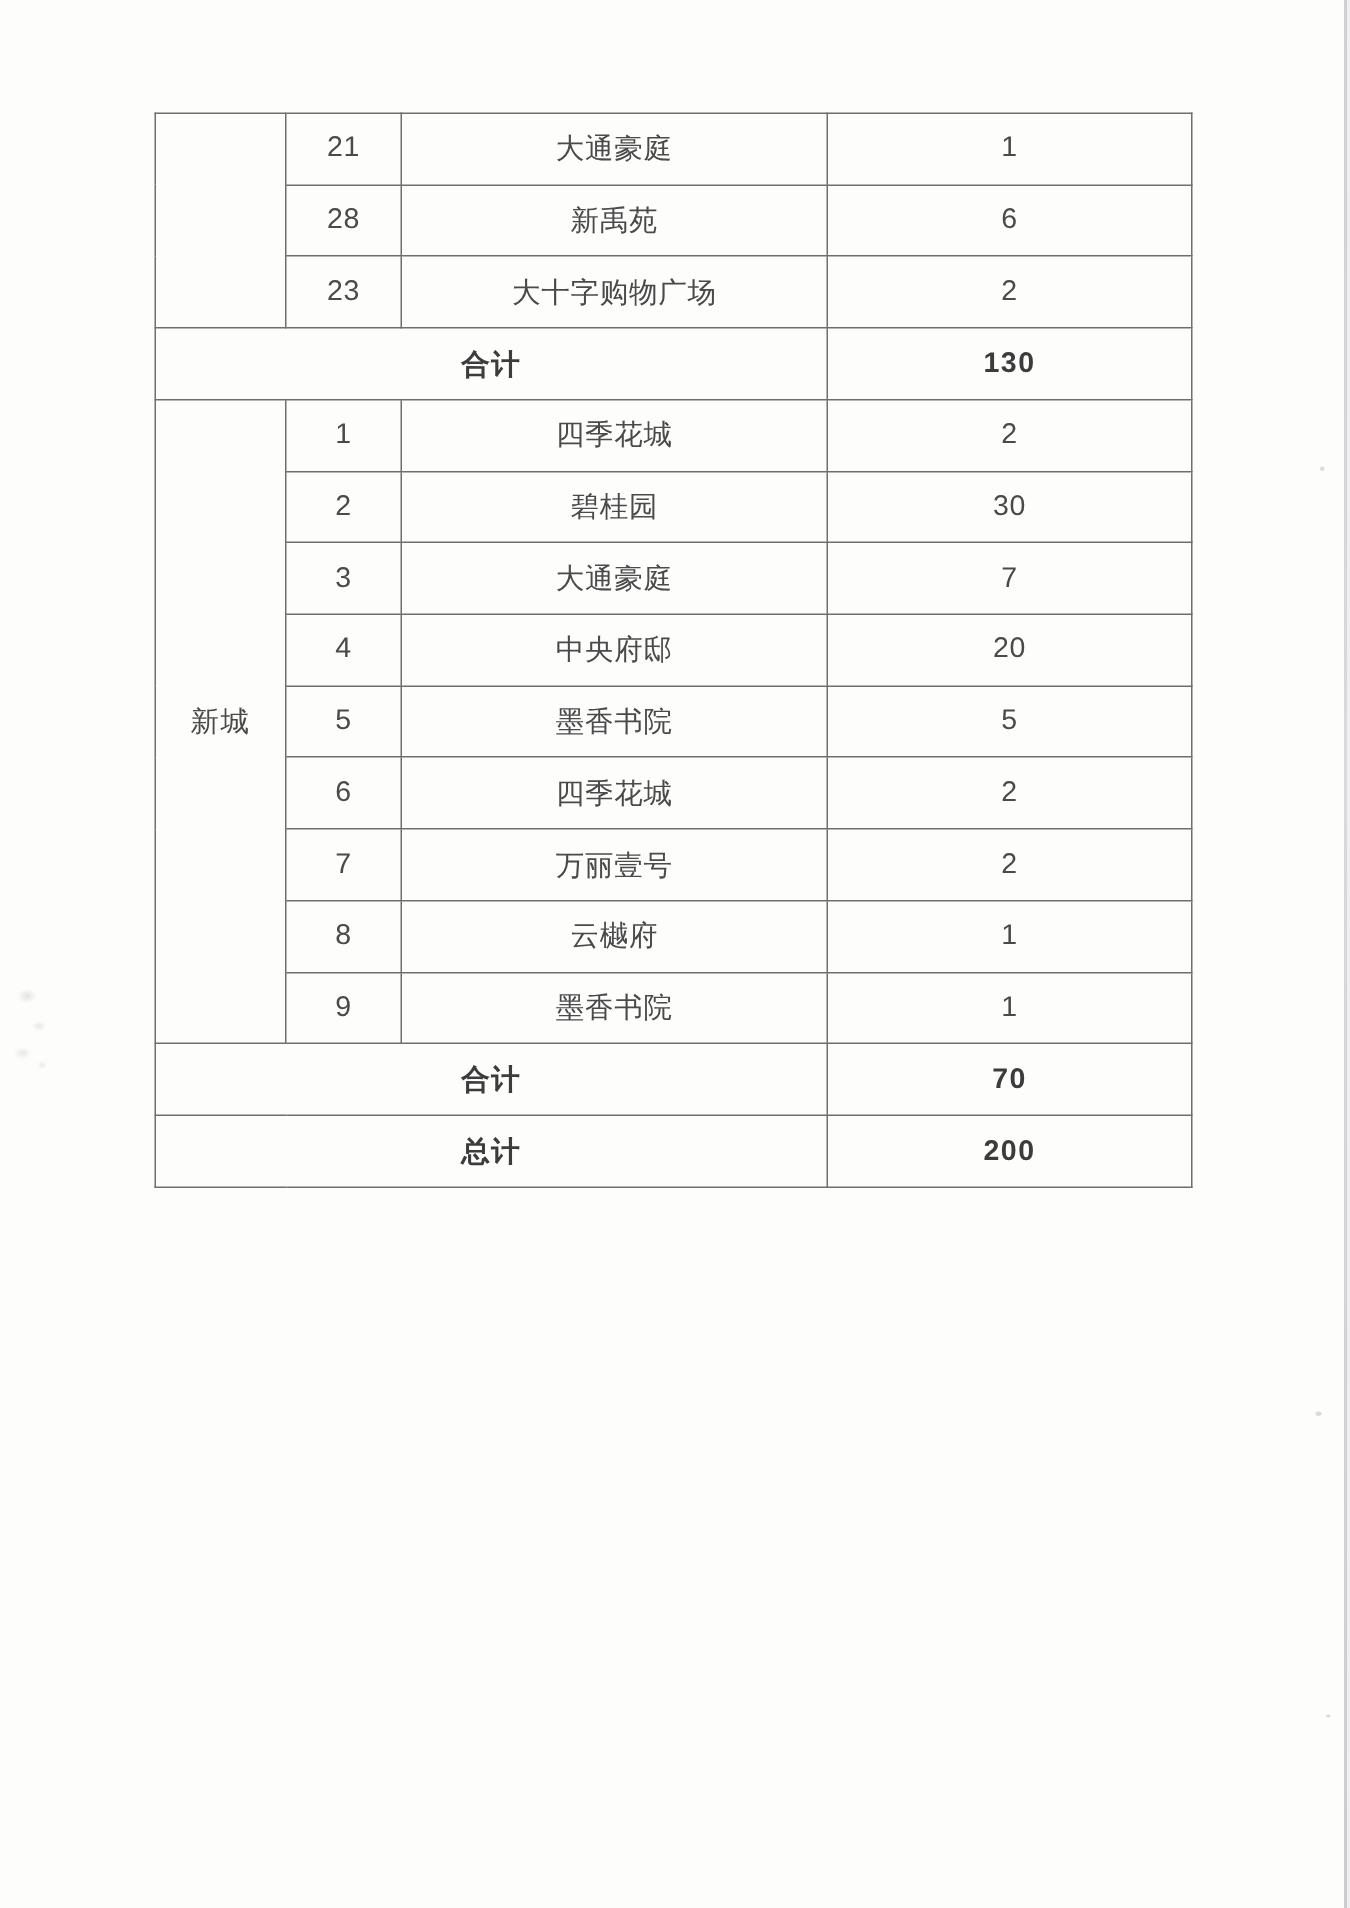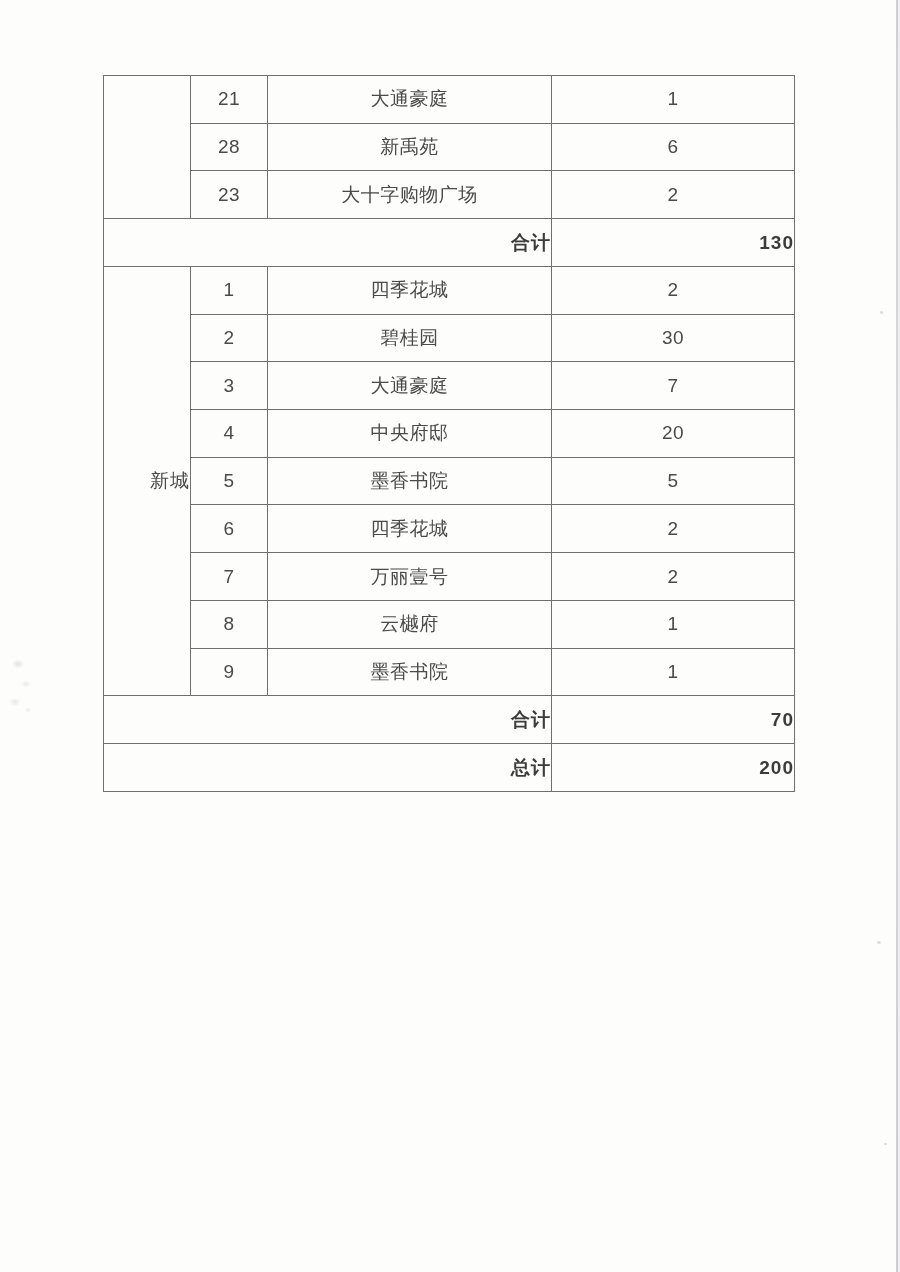--- a/index.html
+++ b/index.html
@@ -54,23 +54,22 @@
     text-align:center;vertical-align:middle;
     font-size:19px;
     letter-spacing:.5px;
     background:transparent;
   }
   .count-table td.total-label,
   .count-table td.total-value{
     font-weight:700;
     color:var(--ink-bold);
     letter-spacing:1px;
-    text-align:right;
   }
-  .count-table td.section-cell{letter-spacing:1px;text-align:right;}
+  .count-table td.section-cell{letter-spacing:1px;}
 </style>
 </head>
 <body>
 
 <div class="page">
   <table class="count-table">
     <colgroup>
       <col style="width:87px">
       <col style="width:77px">
       <col style="width:284px">

